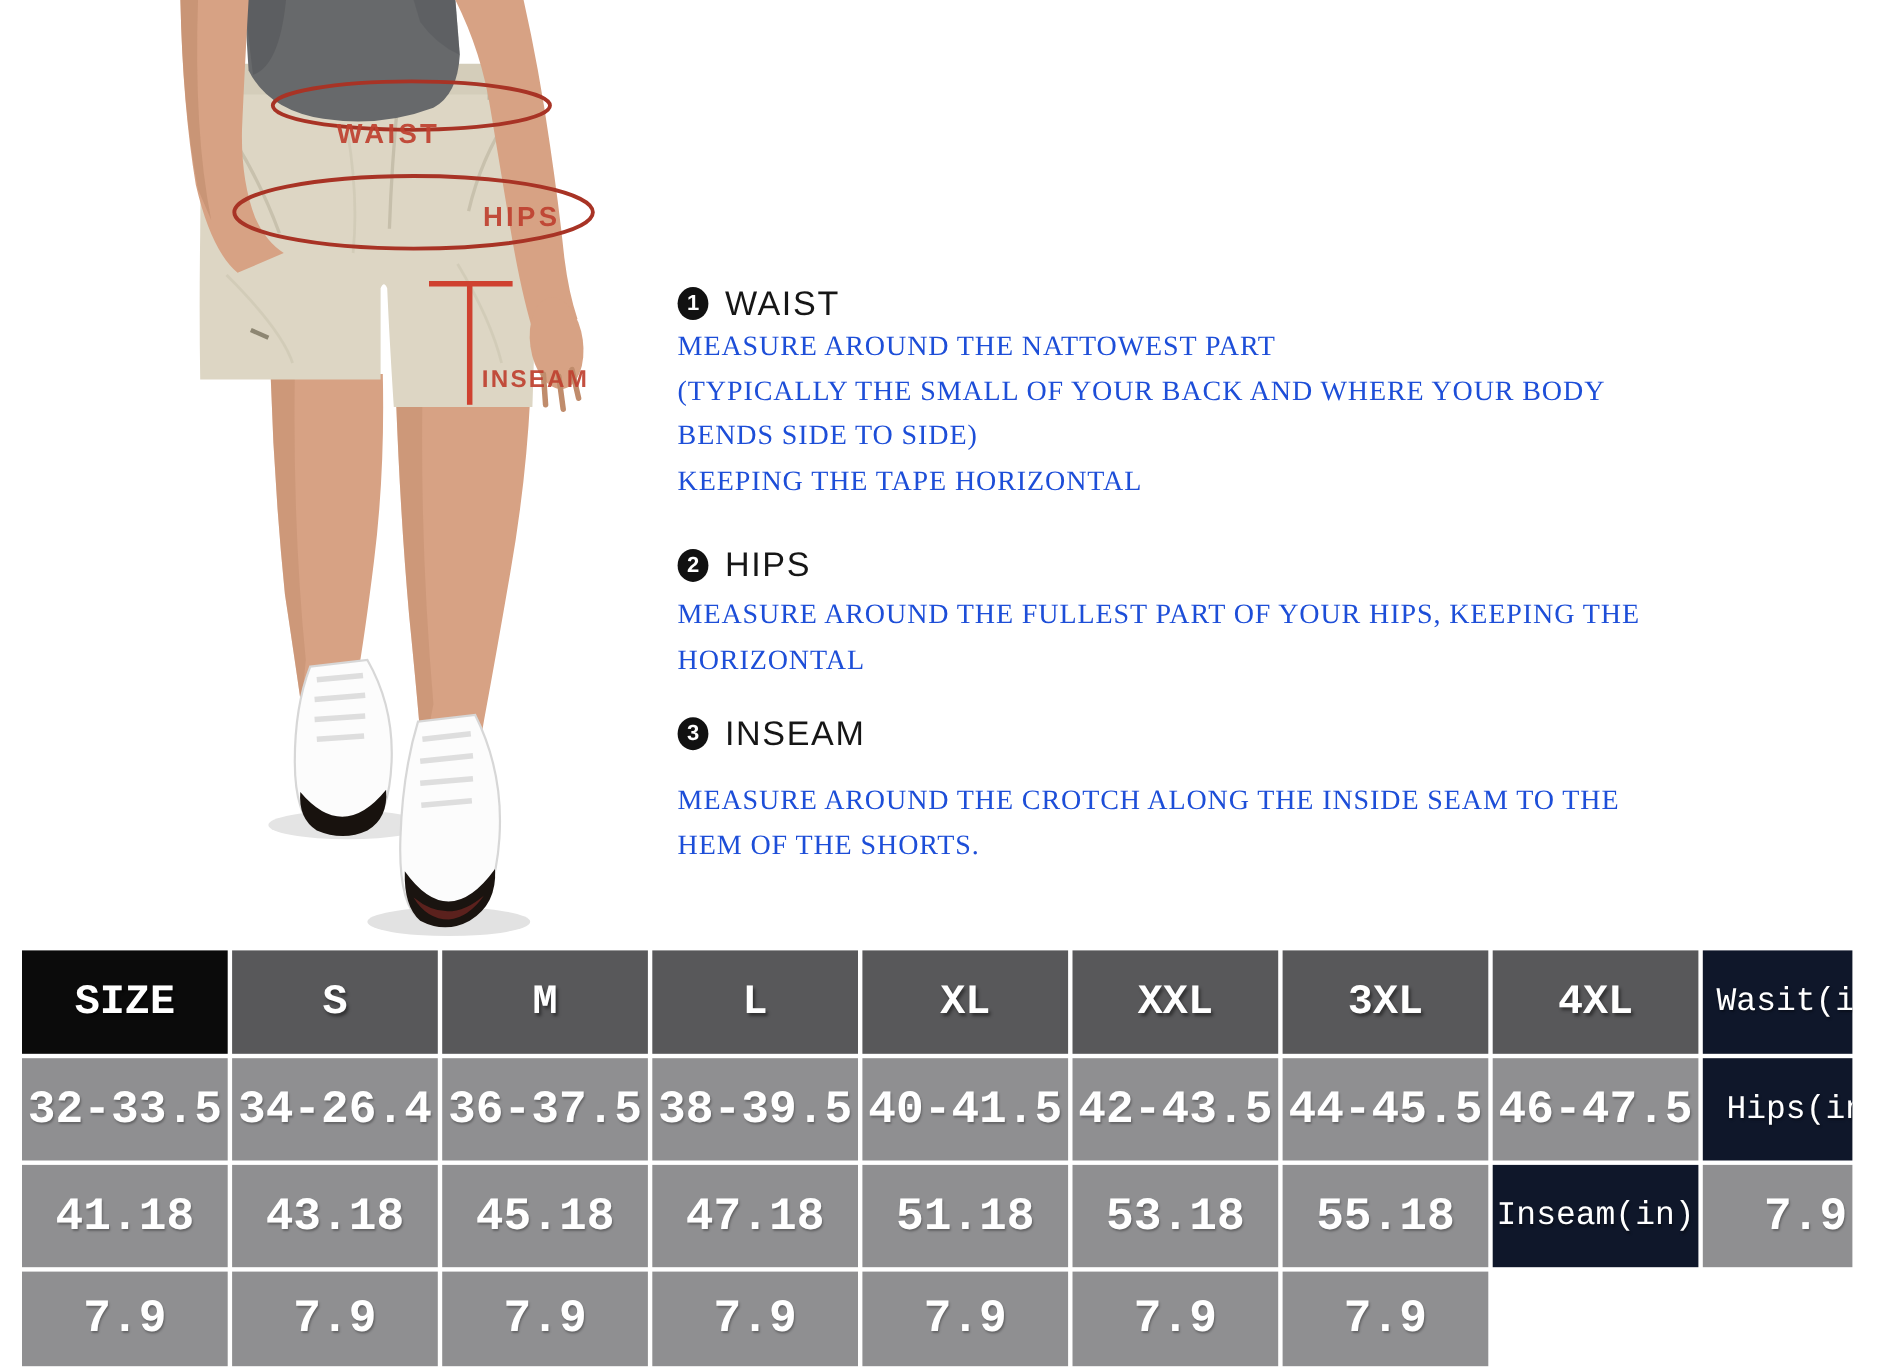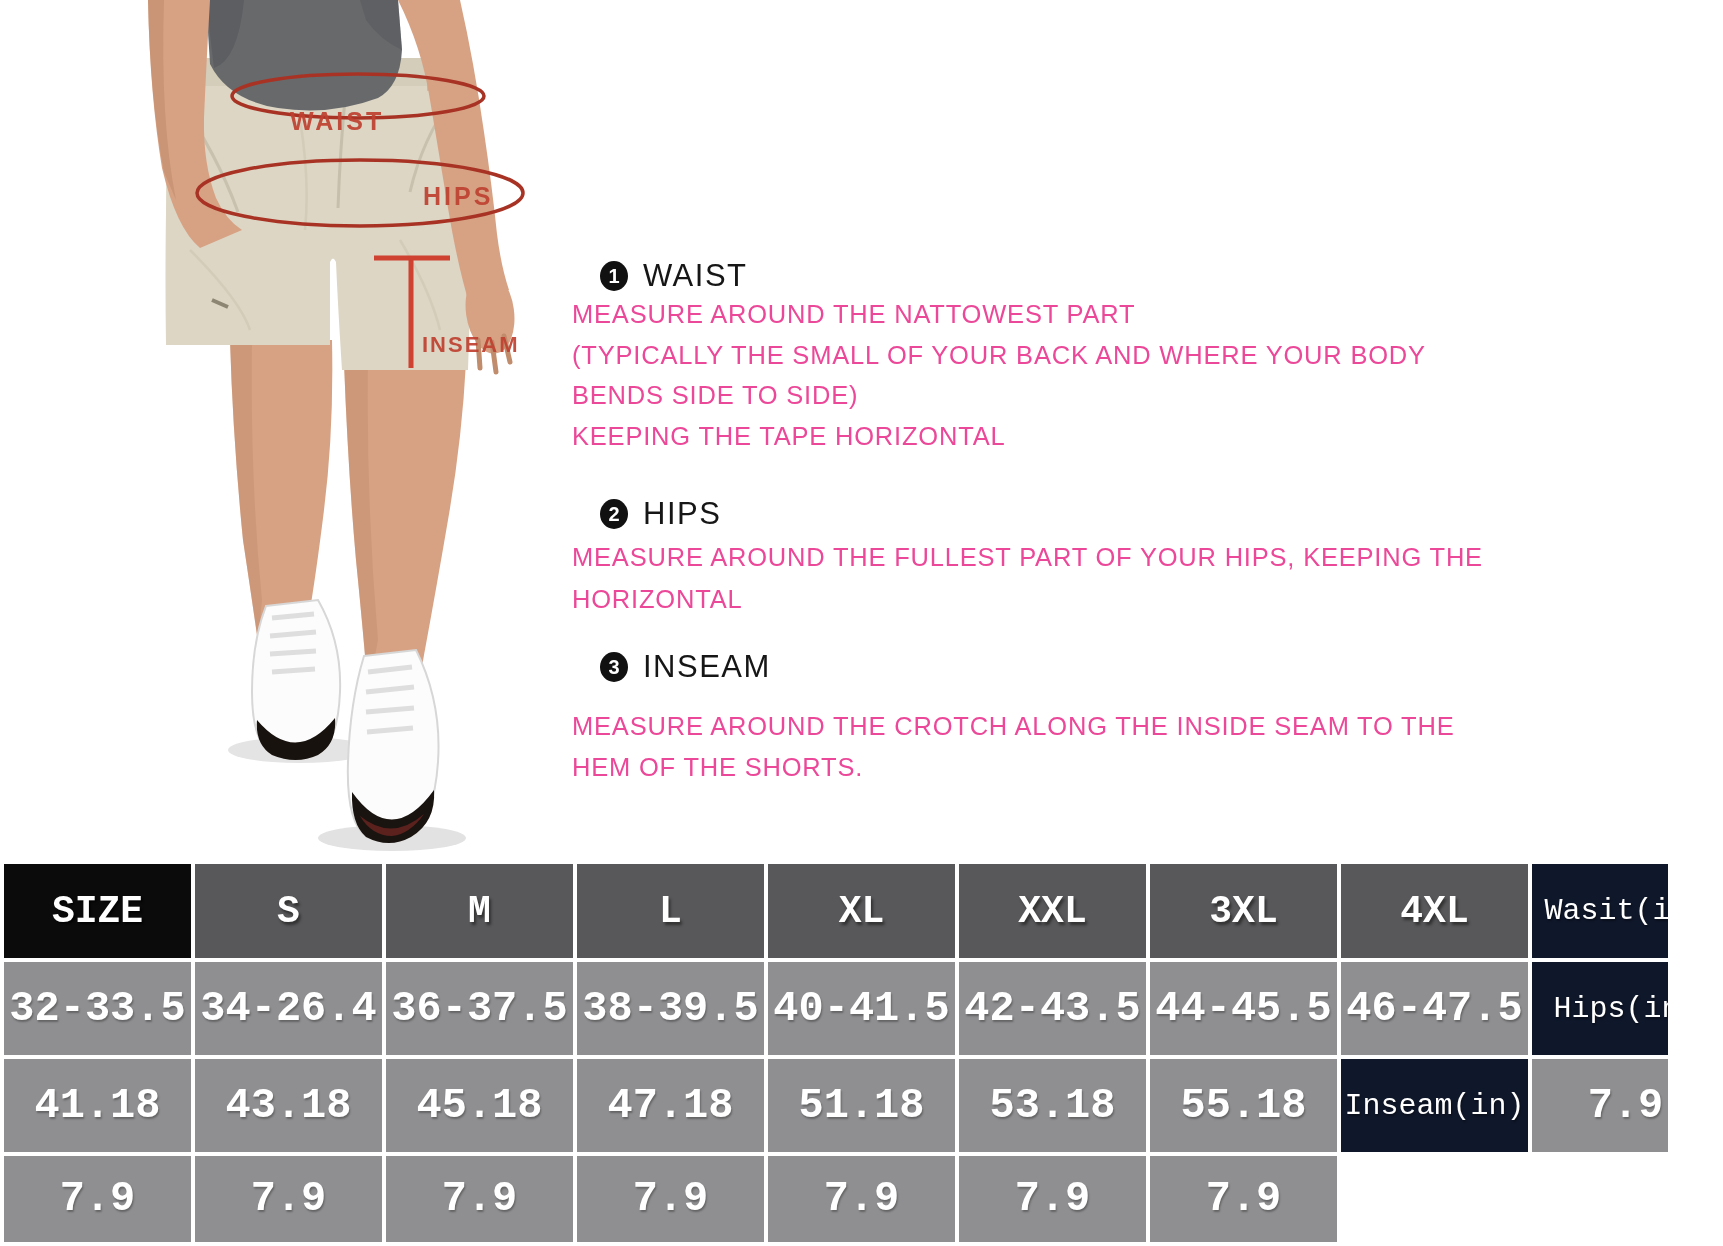--- a/index.html
+++ b/index.html
@@ -1,30 +1,30 @@
 <!DOCTYPE html>
 <html><head>
 <meta charset="utf-8">
 <style>
   html,body{margin:0;padding:0;background:#ffffff;}
   #page{position:relative;width:1668px;height:1246px;background:#ffffff;overflow:hidden;
-        font-family:"Liberation Sans", sans-serif;}
+        font-family:"Liberation Sans", sans-serif;margin-left:16px;}
 
   
   #model{position:absolute;left:0;top:0;}
 
   
   #instructions{position:absolute;left:0;top:0;width:1723px;height:860px;}
   .inst-head{position:absolute;left:600px;display:flex;align-items:center;white-space:nowrap;}
   .badge{display:inline-flex;align-items:center;justify-content:center;
          width:28px;height:30px;border-radius:50%;background:#111111;color:#ffffff;
          font-size:20px;font-weight:bold;margin-right:15px;}
   .inst-title{font-size:31px;color:#161616;letter-spacing:1.5px;}
-  .inst-line{position:absolute;left:572px;font-size:25.5px;color:#ec4899;letter-spacing:0.8px;
-             white-space:nowrap;}
+  .inst-line{position:absolute;left:600px;font-size:25.5px;color:#1d4ed8;letter-spacing:0.8px;
+             white-space:nowrap;font-family:Liberation Serif, serif;}
 
   
   #size-table{position:absolute;left:0;top:860px;width:1723px;height:386px;
               box-sizing:border-box;background:#ffffff;padding:4px;
               display:grid;grid-template-columns:repeat(9,1fr);
               grid-template-rows:94px 93px 93px auto;gap:4px;font-family:Liberation Mono, monospace;}
   .cell{display:flex;align-items:center;justify-content:center;color:#ffffff;}
   .hdr{background:#58585a;font-weight:bold;font-size:38px;
        text-shadow:2px 3px 3px rgba(0,0,0,0.45);}
   .hdr-size{background:#0b0b0b;font-weight:bold;font-size:38px;

